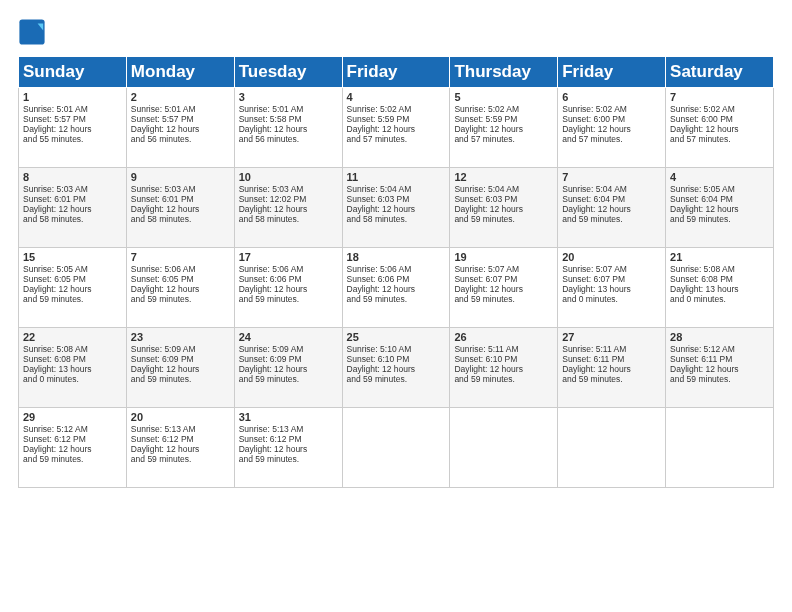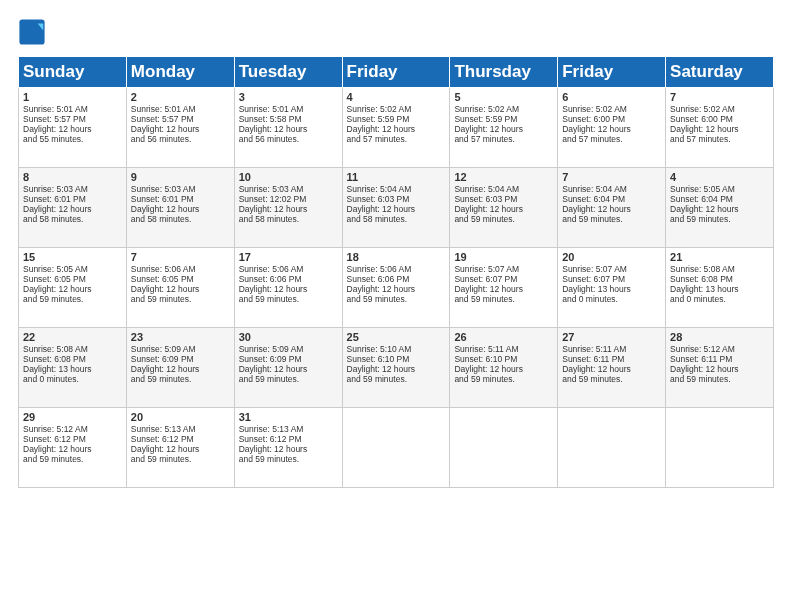--- a/index.html
+++ b/index.html
@@ -279,21 +279,21 @@
             <div>and 0 minutes.</div>
           </td>
           <td>
             <span class="day-num">23</span>
             <div>Sunrise: 5:09 AM</div>
             <div>Sunset: 6:09 PM</div>
             <div>Daylight: 12 hours</div>
             <div>and 59 minutes.</div>
           </td>
           <td>
-            <span class="day-num">30</span>
+            <span class="day-num">24</span>
             <div>Sunrise: 5:09 AM</div>
             <div>Sunset: 6:09 PM</div>
             <div>Daylight: 12 hours</div>
             <div>and 59 minutes.</div>
           </td>
           <td>
             <span class="day-num">25</span>
             <div>Sunrise: 5:10 AM</div>
             <div>Sunset: 6:10 PM</div>
             <div>Daylight: 12 hours</div>

